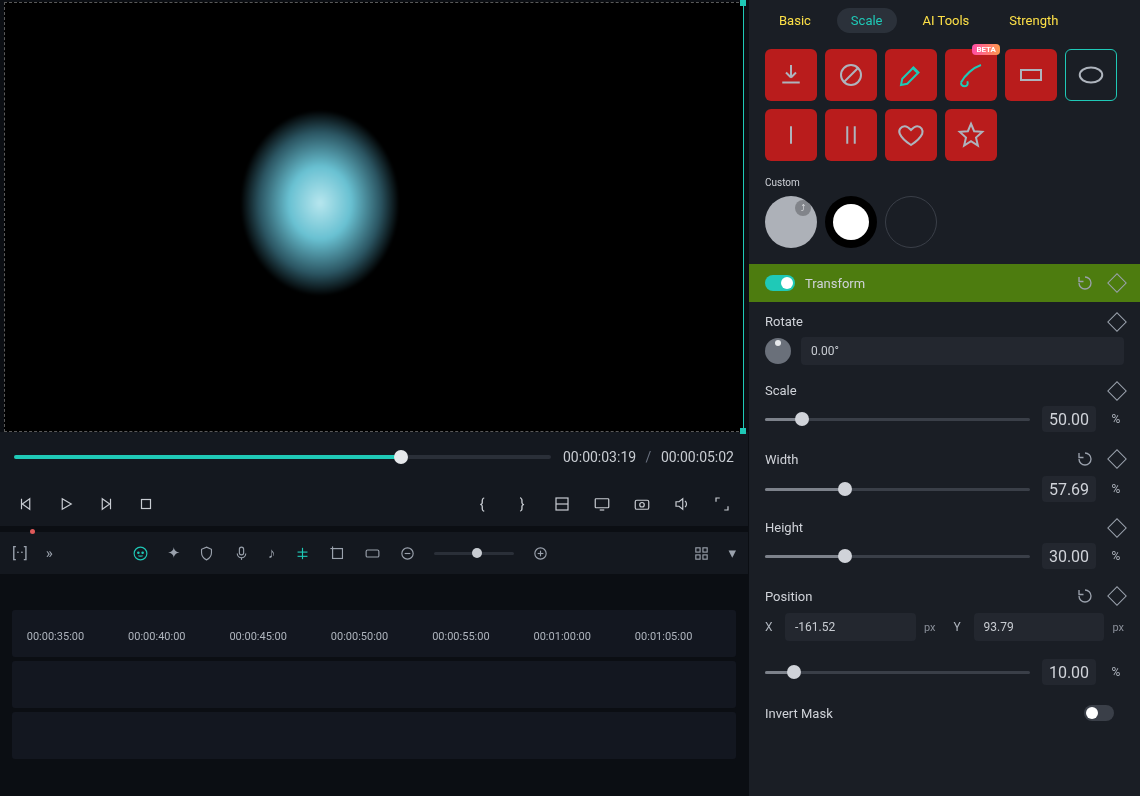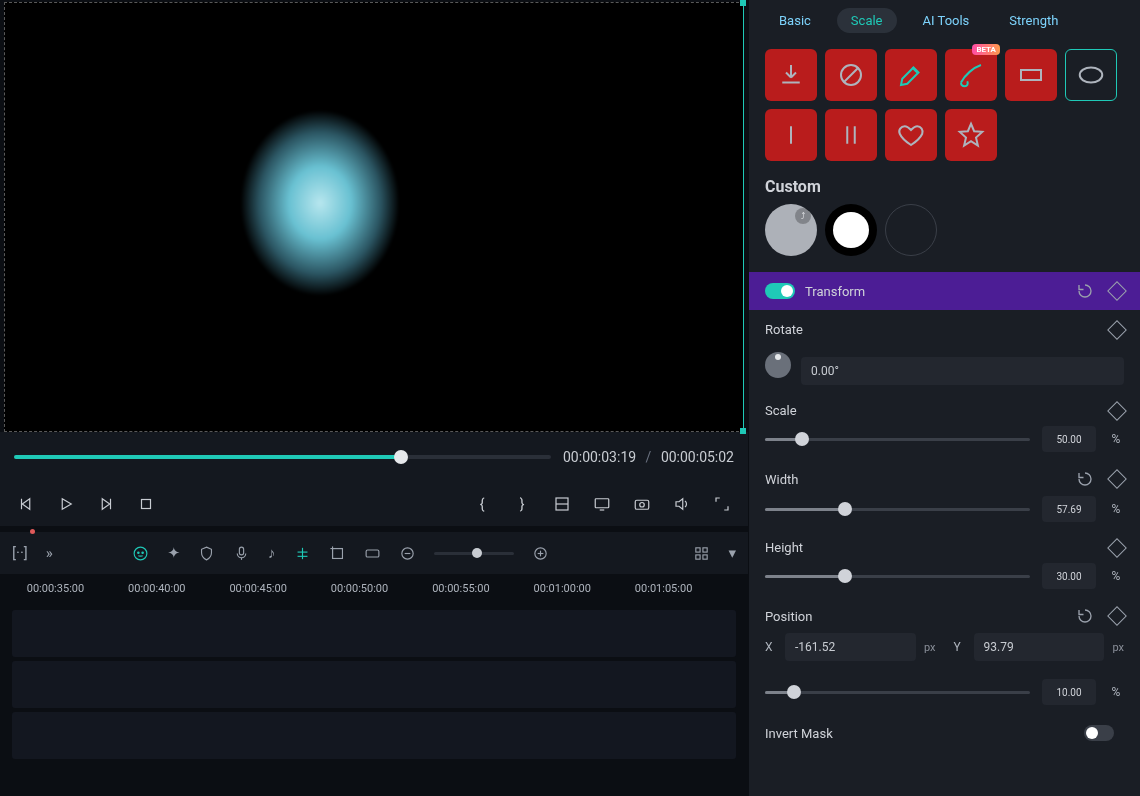--- a/index.html
+++ b/index.html
@@ -38,73 +38,73 @@
   .toolbar { height: 42px; background: #14181f; display: flex; align-items: center; padding: 0 12px; gap: 18px; margin-top: 6px; }
   .tool-icon { color: #9aa1ac; cursor: pointer; display: inline-flex; align-items: center; font-size: 15px; }
   .tool-icon.green { color: #1fc9b7; }
   .tool-icon svg { width: 17px; height: 17px; stroke: currentColor; fill: none; stroke-width: 1.6; }
   .zoom-track { width: 80px; height: 3px; background: #2a2f38; border-radius: 2px; position: relative; }
   .zoom-handle { position: absolute; top: -4px; left: 38px; width: 10px; height: 10px; border-radius: 50%; background: #c8ccd2; }
   .red-dot { width: 5px; height: 5px; background: #e05a5a; border-radius: 50%; position: absolute; top: 3px; left: 30px; }
   .left .tool-row-wrap { position: relative; }
 
   .rulerbar { height: 32px; background: #0b0e13; position: relative; padding: 0 12px; }
-  .ruler { position: relative; height: 100%; }
+  .ruler { position: relative; height: 100%; margin-top: 48px; }
   .r-label { position: absolute; top: 8px; font-size: 11px; color: #aeb4bd; transform: translateX(-50%); white-space: nowrap; }
 
   .tracks { flex: 1; background: #0b0e13; }
   .track { height: 47px; background: #131720; margin: 4px 12px; border-radius: 3px; }
 
   
   .right { flex: 1; background: #1a1e25; display: flex; flex-direction: column; overflow: hidden; border-left: 1px solid #0b0e13; }
   .tabs { display: flex; align-items: center; gap: 12px; padding: 8px 16px; font-size: 13px; }
-  .tab { padding: 5px 14px; border-radius: 13px; cursor: pointer; color: #7dd3fc; }
+  .tab { padding: 5px 14px; border-radius: 13px; cursor: pointer; color: #fde047; }
   .tab.active { background: #2b313a; color: #1fc9b7; }
 
   .shape-grid { display: flex; flex-wrap: wrap; gap: 8px; padding: 8px 16px 12px; }
   .shape-tile { width: 52px; height: 52px; background: #b91c1c; border-radius: 6px; display: flex; align-items: center; justify-content: center; cursor: pointer; position: relative; }
   .shape-tile.selected { border: 1.5px solid #1fc9b7; background: transparent; }
   .shape-tile svg { width: 30px; height: 30px; stroke: #aeb4bd; fill: none; stroke-width: 1.6; }
   .shape-tile.green svg { stroke: #1fc9b7; }
   .badge { position: absolute; top: -5px; right: -3px; background: linear-gradient(90deg,#ff4da6,#ff9a4d); color: #fff; font-size: 8px; font-weight: 700; padding: 1px 4px; border-radius: 4px; }
 
-  .section-label { font-size: 16px; color: #d0d3d9; padding: 4px 16px 8px; font-weight: bold; }
+  .section-label { font-size: 10px; color: #d0d3d9; padding: 4px 16px 8px; }
   .custom-row { display: flex; gap: 8px; padding: 0 16px 16px; }
   .custom-tile { width: 52px; height: 52px; border-radius: 50%; display: flex; align-items: center; justify-content: center; }
   .custom-upload { background: #adb1b8; position: relative; }
   .custom-upload .mini { position: absolute; top: 4px; right: 6px; width: 16px; height: 16px; background: rgba(0,0,0,0.25); border-radius: 50%; display:flex; align-items:center; justify-content:center; font-size:9px; color:#e6e8eb; }
   .custom-white { background: #000; }
   .custom-white .inner { width:36px; height:36px; background:#fff; border-radius:50%; }
   .custom-outline { border: 1.5px solid #3a3f48; }
 
-  .section-bar { display: flex; align-items: center; padding: 10px 16px; background: #4c1d95; font-size: 13px; }
+  .section-bar { display: flex; align-items: center; padding: 10px 16px; background: #4d7c0f; font-size: 13px; }
   .toggle { width: 30px; height: 16px; border-radius: 8px; background: #1fc9b7; position: relative; margin-right: 10px; cursor: pointer; }
   .toggle .knob { position: absolute; top: 2px; right: 2px; width: 12px; height: 12px; border-radius: 50%; background: #fff; }
   .toggle.off { background: #3a3f48; }
   .toggle.off .knob { right: auto; left: 2px; }
   .section-bar .spacer { flex: 1; }
   .kf-btn { width: 14px; height: 14px; transform: rotate(45deg); border: 1.5px solid #9aa1ac; margin-left: 16px; cursor: pointer; }
   .reset-btn { width: 18px; height: 18px; margin-left: 12px; cursor: pointer; }
   .reset-btn svg { width: 100%; height: 100%; stroke: #9aa1ac; fill: none; stroke-width: 1.8; }
 
   .props { padding: 12px 16px 20px; display: flex; flex-direction: column; gap: 18px; }
   .prop { display: flex; flex-direction: column; gap: 8px; }
   .prop-head { display: flex; align-items: center; font-size: 13px; justify-content: space-between; }
   .prop-head .title { flex: 1; color: #d0d3d9; }
 
   .rotate-row { display: flex; align-items: center; gap: 10px; }
   .rotate-knob { width: 26px; height: 26px; border-radius: 50%; background: #6a707a; position: relative; }
   .rotate-knob .dot { position: absolute; top: 2px; left: 50%; width: 6px; height: 6px; background: #e6e8eb; border-radius: 50%; transform: translateX(-50%); }
-  .value-input { flex: 1; height: 28px; background: #23272f; border-radius: 4px; padding: 0 10px; font-size: 12px; color: #c8ccd2; display: flex; align-items: center; margin-top: 12px; }
+  .value-input { flex: 1; height: 28px; background: #23272f; border-radius: 4px; padding: 0 10px; font-size: 12px; color: #c8ccd2; display: flex; align-items: center; }
 
   .slider-row { display: flex; align-items: center; gap: 12px; }
   .slider { flex: 1; height: 3px; background: #3a3f48; border-radius: 2px; position: relative; }
   .slider-fill { position: absolute; left: 0; top: 0; bottom: 0; background: #7d828b; border-radius: 2px; }
   .slider-handle { position: absolute; top: -6px; width: 14px; height: 14px; border-radius: 50%; background: #d0d3d9; transform: translateX(-50%); }
-  .num-box { width: 54px; height: 26px; background: #23272f; border-radius: 4px; display: flex; align-items: center; justify-content: center; font-size: 10px; }
+  .num-box { width: 54px; height: 26px; background: #23272f; border-radius: 4px; display: flex; align-items: center; justify-content: center; font-size: 16px; }
   .unit { width: 16px; font-size: 12px; color: #aeb4bd; text-align: center; }
 
   .pos-row { display: flex; align-items: center; gap: 8px; }
   .axis { font-size: 12px; color: #aeb4bd; width: 12px; }
   .pos-input { flex: 1; height: 28px; background: #23272f; border-radius: 4px; padding: 0 10px; font-size: 12px; color: #c8ccd2; display: flex; align-items: center; }
   .pos-unit { font-size: 11px; color: #8a8f99; margin-right: 10px; }
 
   .invert-row { display: flex; align-items: center; padding: 0 16px 12px; font-size: 13px; }
   .invert-row .spacer { flex: 1; }
 </style>

